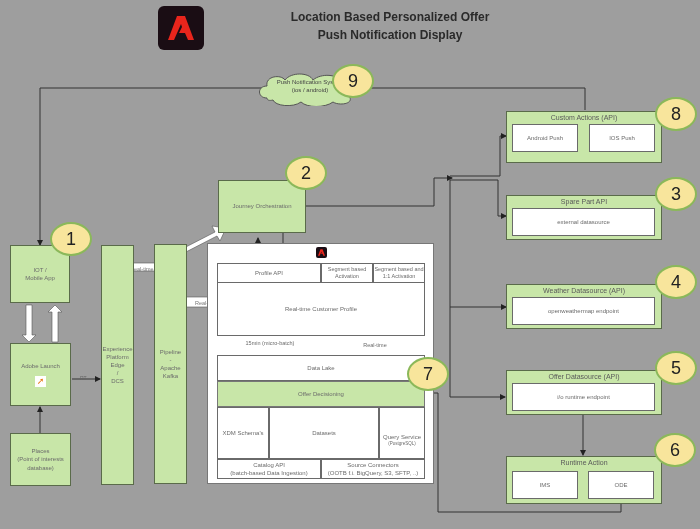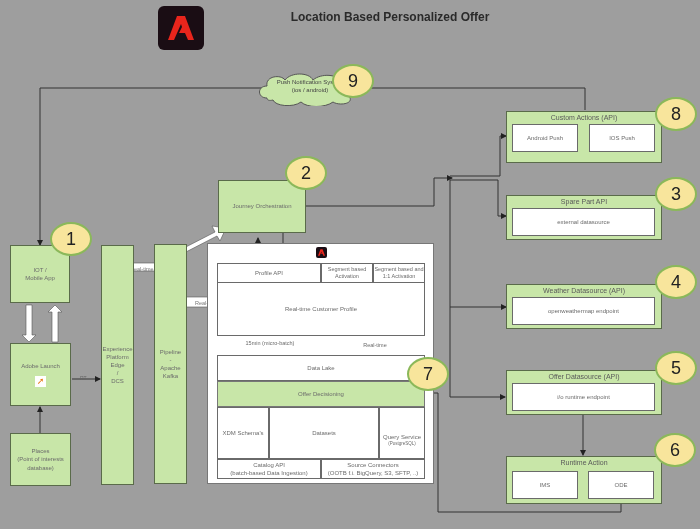--- a/index.html
+++ b/index.html
@@ -66,20 +66,21 @@
   <path d="M270,407 h8 v14 h3 l-7,7 l-7,-7 h3 z" fill="#fff" stroke="#555" stroke-width="0.6"></path>
   <path d="M316,405 h6 v22 h3 l-6,5 l-6,-5 h3 z" fill="#fff" stroke="#555" stroke-width="0.6"></path>
   <path d="M325,428 h6 v-18 h3 l-6,-6 l-6,6 h3 z" fill="#fff" stroke="#555" stroke-width="0.6"></path>
   <path d="M353,407 h8 v14 h3 l-7,7 l-7,-7 h3 z" fill="#fff" stroke="#555" stroke-width="0.6"></path>
   <path d="M395,410 h-20 v-3 l-5,5 l5,5 v-3 h20 z" fill="#fff" stroke="#555" stroke-width="0.6"></path>
   <path d="M378,417 h20 v-3 l5,5 l-5,5 v-3 h-20 z" fill="#fff" stroke="#555" stroke-width="0.6"></path>
 </svg>
 
 <div id="title">
   <div>Location Based Personalized Offer</div>
+  <div>Push Notification Display</div>
 </div>
 
 <div class="logo" style="left:158px;top:6px;width:46px;height:44px;">
   <svg width="26" height="24" viewBox="0 0 26 24">
       <path d="M9,0 h8 l9,24 h-6 l-3,-7 h-6 l3,-6 l-1,-3 l-7,16 h-6 z" fill="#e8251c"></path>
     </svg>
 </div>
 
 <div class="abs" style="left:255px;top:70px;width:110px;height:36px;">
   <svg width="110" height="36" style="position:absolute;left:0;top:0">

